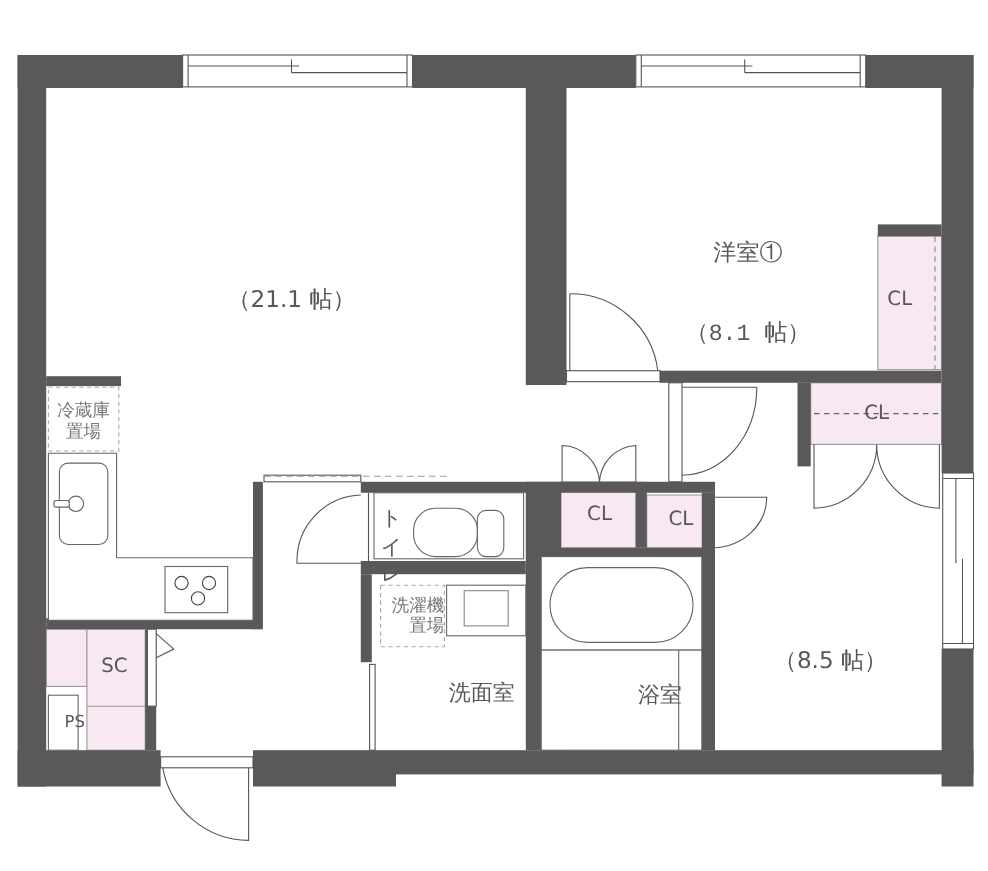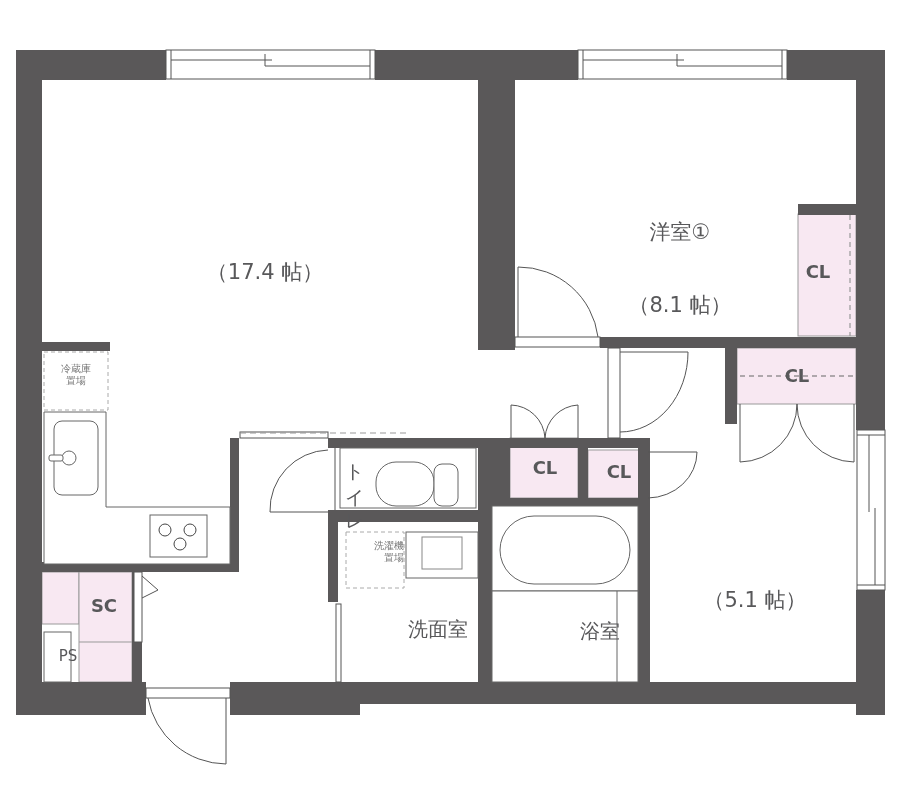--- a/index.html
+++ b/index.html
@@ -1,22 +1,22 @@
 <!DOCTYPE html>
 <html><head>
 <meta charset="utf-8">
 <style>
   html,body{margin:0;padding:0;background:#ffffff;}
   body{width:898px;height:792px;position:relative;overflow:hidden;font-family:"DejaVu Sans","Liberation Sans",sans-serif;color:#555;}
   #plan{position:absolute;left:0;top:0;width:898px;height:792px;}
   .lbl{position:absolute;text-align:center;color:#58585a;line-height:1.15;white-space:pre;}
   .room-big{font-size:21px;}
   .room-med{font-size:20px;text-align:right;}
-  .cl{font-size:18px;font-weight:bold;}
-  .tiny{font-size:10px;line-height:1.2;color:#777;}
+  .cl{font-size:18px;}
+  .tiny{font-size:16px;line-height:1.2;color:#777;}
   .vert{writing-mode:vertical-rl;font-size:19px;letter-spacing:4px;}
 </style>
 </head>
 <body>
 
 <svg id="plan" viewBox="0 0 898 792" xmlns="http://www.w3.org/2000/svg">
 
   <g fill="#f8e8f2" stroke="#9a9a9a" stroke-width="1">
     <rect x="798" y="214" width="58" height="122"></rect>
     <rect x="737" y="348" width="119" height="56"></rect>
@@ -127,28 +127,28 @@
     <rect x="346" y="532" width="58" height="56" stroke-dasharray="4,3" stroke="#aaa"></rect>
     <rect x="492" y="506" width="146" height="85"></rect>
     <rect x="500" y="516" width="130" height="68" rx="34"></rect>
     <rect x="492" y="591" width="146" height="91"></rect>
     <line x1="617" y1="591" x2="617" y2="682"></line>
     <rect x="44" y="632" width="27" height="50"></rect>
   </g>
 </svg>
 
 <div class="lbl room-big" style="left:190px;top:212px;width:150px;">
-  <div>（17.4 帖）</div>
+  <div>（21.1 帖）</div>
 </div>
-<div class="lbl room-big" style="left:605px;top:172px;width:150px;">
+<div class="lbl room-big" style="left:605px;top:172px;width:150px;font-family:Liberation Mono, monospace;">
   <div>洋室①</div>
   <div>（8.1 帖）</div>
 </div>
 <div class="lbl room-big" style="left:680px;top:540px;width:150px;">
-  <div>（5.1 帖）</div>
+  <div>（8.5 帖）</div>
 </div>
 <div class="lbl room-med" style="left:348px;top:618px;width:120px;">洗面室</div>
 <div class="lbl room-med" style="left:510px;top:620px;width:110px;">浴室</div>
 <div class="lbl vert" style="left:344px;top:450px;">トイレ</div>
 
 <div class="lbl cl" style="left:798px;top:262px;width:40px;">CL</div>
 <div class="lbl cl" style="left:775px;top:366px;width:44px;">CL</div>
 <div class="lbl cl" style="left:520px;top:458px;width:50px;">CL</div>
 <div class="lbl cl" style="left:594px;top:462px;width:50px;">CL</div>
 <div class="lbl cl" style="left:82px;top:596px;width:44px;">SC</div>

